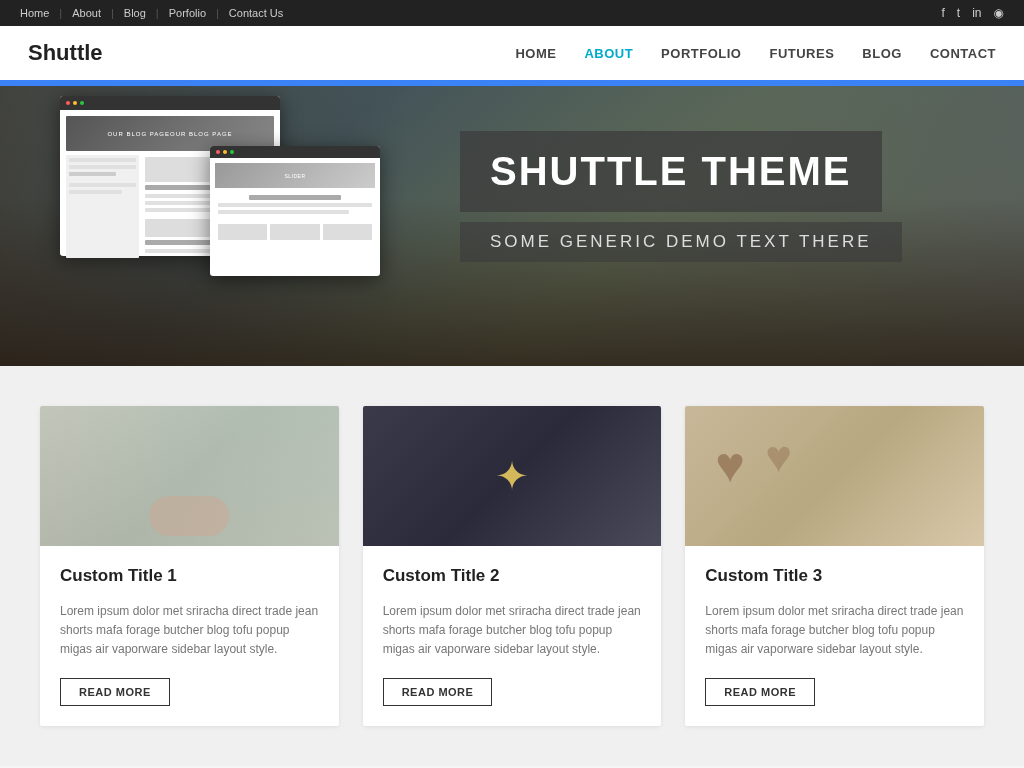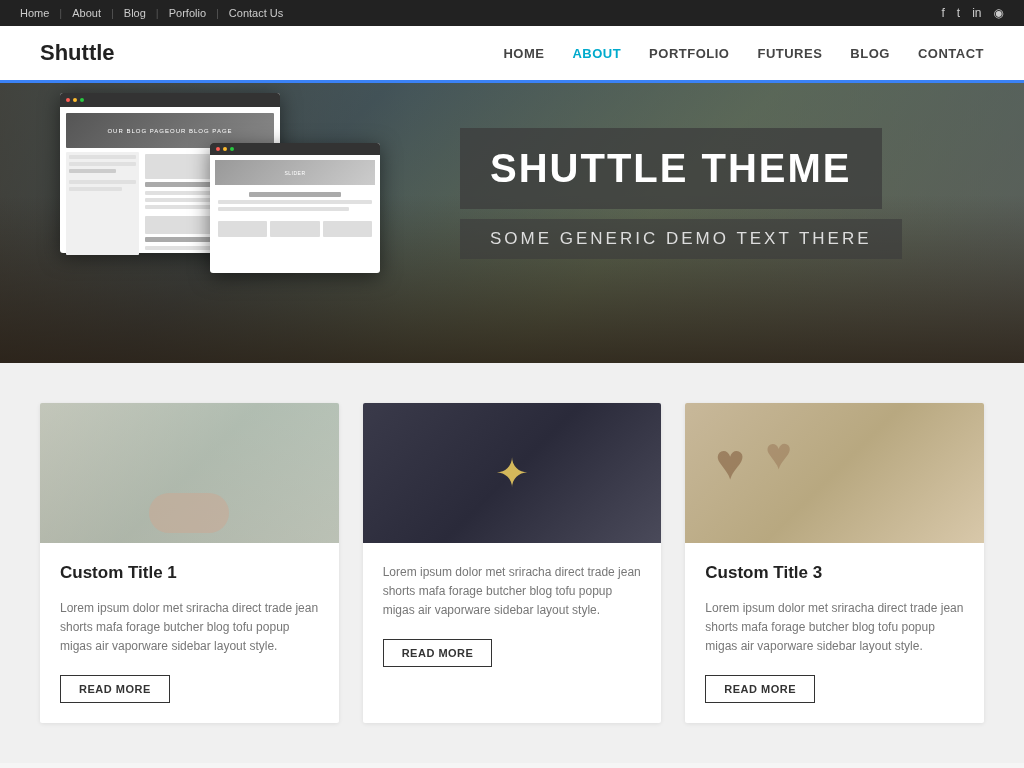--- a/index.html
+++ b/index.html
@@ -17,25 +17,25 @@
     }
     .top-bar-nav { display: flex; gap: 10px; align-items: center; }
     .top-bar-nav span { cursor: pointer; }
     .top-bar-separator { color: #555; }
     .top-bar-social { display: flex; gap: 12px; }
     .top-bar-social .social-icon { cursor: pointer; color: #ccc; font-size: 12px; }
 
     
     .main-nav {
       background: #fff;
-      padding: 14px 40px;
+      padding: 14px 28px;
       display: flex;
       justify-content: space-between;
       align-items: center;
-      border-bottom: 3px solid #3b82f6;
+      border-bottom: 6px solid #3b82f6;
     }
     .brand { font-size: 22px; font-weight: bold; color: #222; }
     .nav-links { display: flex; gap: 28px; align-items: center; }
     .nav-link {
       font-size: 13px;
       font-weight: 600;
       color: #444;
       text-transform: uppercase;
       letter-spacing: 0.5px;
       cursor: pointer;
@@ -402,20 +402,21 @@
       <div class="card-body">
         <h3 class="card-title">Custom Title 1</h3>
         <p class="card-text">Lorem ipsum dolor met sriracha direct trade jean shorts mafa forage butcher blog tofu popup migas air vaporware sidebar layout style.</p>
         <button class="read-more-btn">READ MORE</button>
       </div>
     </div>
 
     <div class="card">
       <div class="card-img-2"></div>
       <div class="card-body">
+        <h3 class="card-title">Custom Title 2</h3>
         <p class="card-text">Lorem ipsum dolor met sriracha direct trade jean shorts mafa forage butcher blog tofu popup migas air vaporware sidebar layout style.</p>
         <button class="read-more-btn">READ MORE</button>
       </div>
     </div>
 
     <div class="card">
       <div class="card-img-3"></div>
       <div class="card-body">
         <h3 class="card-title">Custom Title 3</h3>
         <p class="card-text">Lorem ipsum dolor met sriracha direct trade jean shorts mafa forage butcher blog tofu popup migas air vaporware sidebar layout style.</p>

